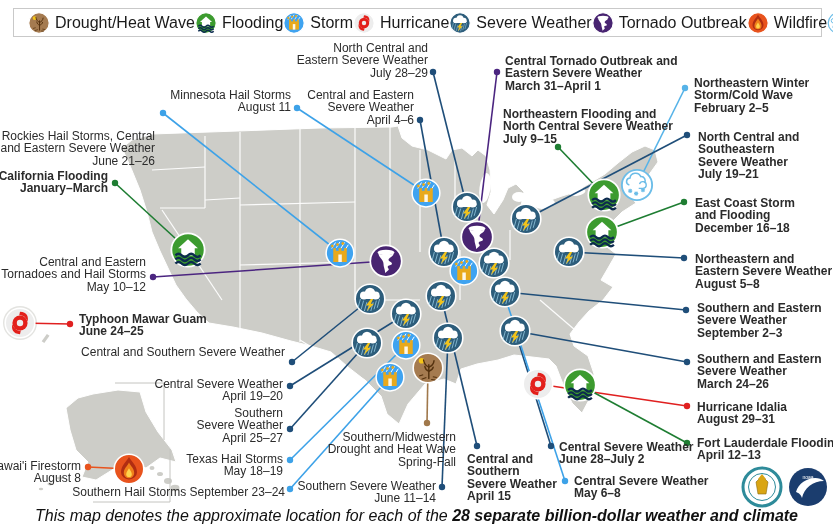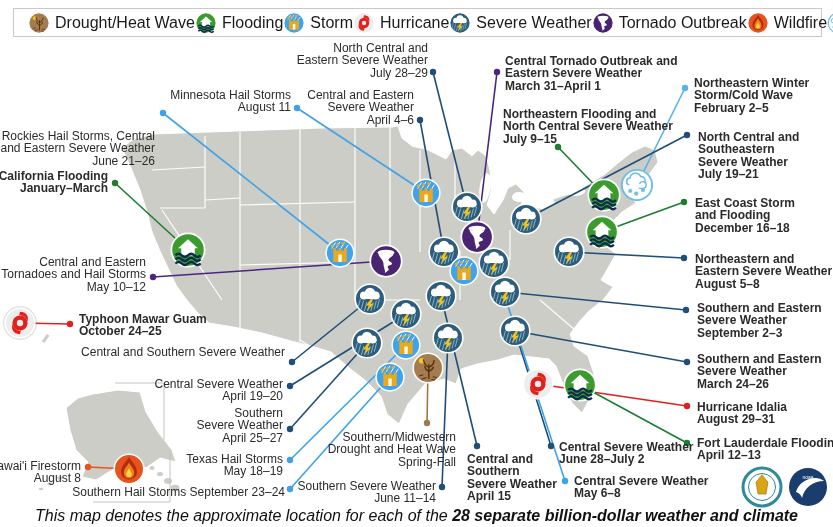--- a/index.html
+++ b/index.html
@@ -426,21 +426,21 @@
         <div>California Flooding</div>
         <div>January–March</div>
       </div>
       <div class="map-label right" style="right: 687px; top: 256px;">
         <div>Central and Eastern</div>
         <div>Tornadoes and Hail Storms</div>
         <div>May 10–12</div>
       </div>
       <div class="map-label left" style="left: 79px; top: 313px;">
         <div>Typhoon Mawar Guam</div>
-        <div>October 24–25</div>
+        <div>June 24–25</div>
       </div>
       <div class="map-label right" style="right: 548px; top: 346px;">
         <div>Central and Southern Severe Weather</div>
       </div>
       <div class="map-label right" style="right: 550px; top: 378px;">
         <div>Central Severe Weather</div>
         <div>April 19–20</div>
       </div>
       <div class="map-label right" style="right: 550px; top: 407px;">
         <div>Southern</div>

